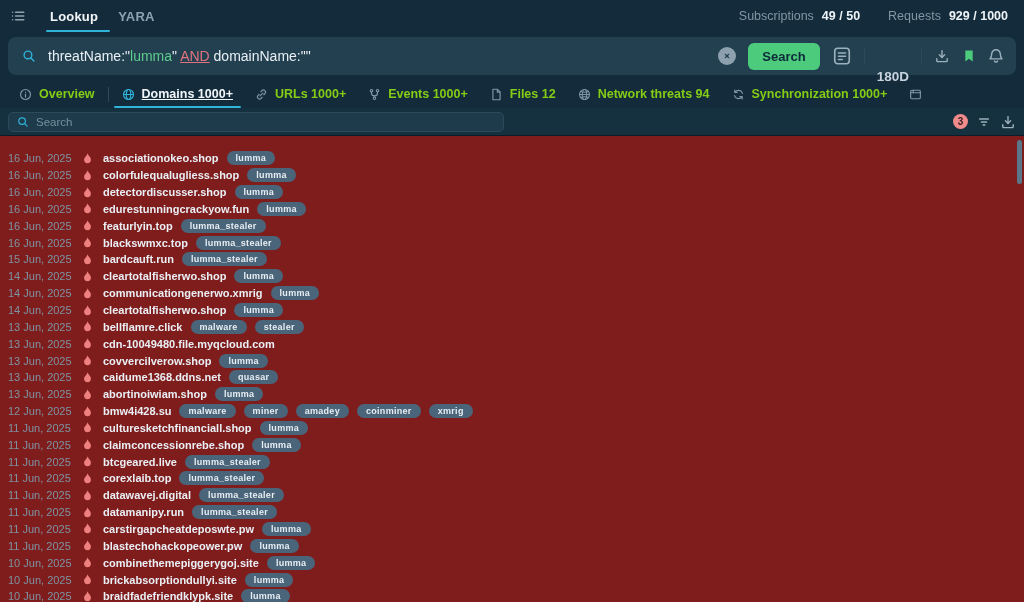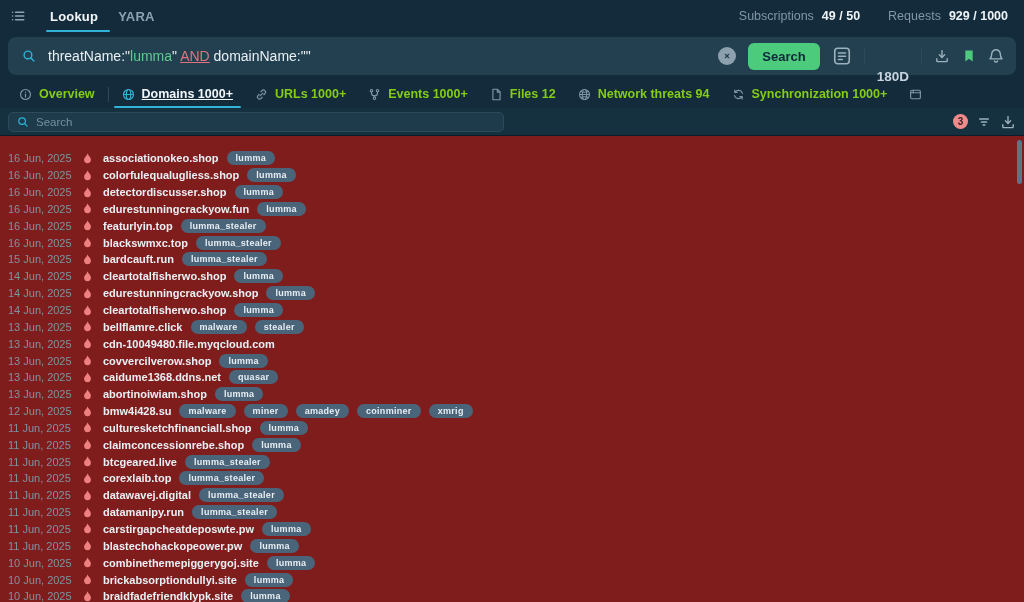--- a/index.html
+++ b/index.html
@@ -355,21 +355,21 @@
       <span class="row-domain">cleartotalfisherwo.shop</span>
       <span class="tag">lumma</span>
     </div>
     <div class="row">
       <span class="row-date">14 Jun, 2025</span>
       <span class="icon flame">
         <svg viewBox="0 0 12 13" width="11" height="11" fill="none" stroke="currentColor" stroke-width="1" stroke-linecap="round" stroke-linejoin="round">
           <path fill="currentColor" stroke="none" d="M6 0.4 C6.5 3 10 4.4 10 8 a4 4 0 0 1 -8 0 C2 5.2 5.2 4.1 6 0.4 Z"></path>
         </svg>
       </span>
-      <span class="row-domain">edurestunningcrackyow.shop</span>
+      <span class="row-domain">communicationgenerwo.xmrig</span>
       <span class="tag">lumma</span>
     </div>
     <div class="row">
       <span class="row-date">14 Jun, 2025</span>
       <span class="icon flame">
         <svg viewBox="0 0 12 13" width="11" height="11" fill="none" stroke="currentColor" stroke-width="1" stroke-linecap="round" stroke-linejoin="round">
           <path fill="currentColor" stroke="none" d="M6 0.4 C6.5 3 10 4.4 10 8 a4 4 0 0 1 -8 0 C2 5.2 5.2 4.1 6 0.4 Z"></path>
         </svg>
       </span>
       <span class="row-domain">cleartotalfisherwo.shop</span>

